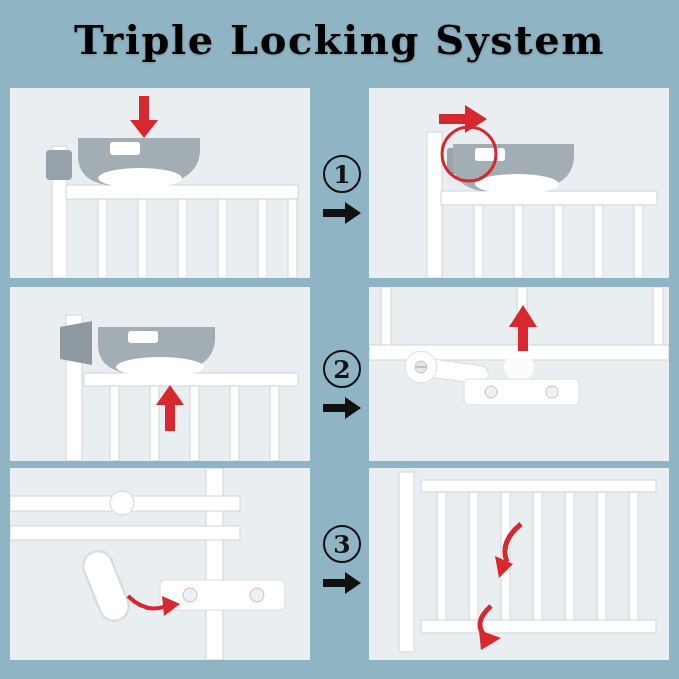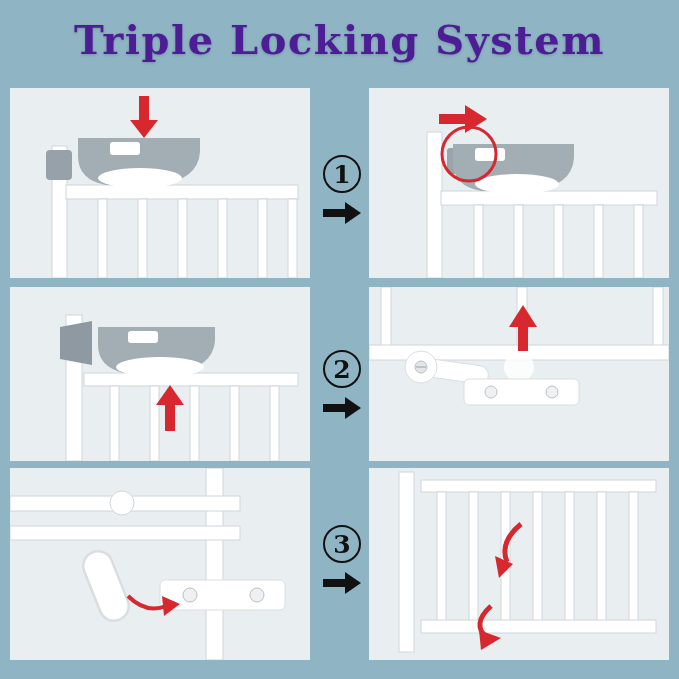--- a/index.html
+++ b/index.html
@@ -6,21 +6,21 @@
   body {
     width: 679px; height: 679px;
     background: #8fb4c4;
     font-family: "DejaVu Serif", serif;
     position: relative;
     overflow: hidden;
   }
   .title {
     position: absolute; top: 16px; left: 0; width: 679px;
     text-align: center;
-    font-size: 40px; font-weight: bold; color: #4c1d95;
+    font-size: 40px; font-weight: bold; color: #000000;
     letter-spacing: 1.5px;
     text-shadow: 0 1px 3px rgba(0,0,0,0.18);
   }
   .panel {
     position: absolute;
     background: #e9eef1;
   }
   .panel svg { display: block; width: 100%; height: 100%; }
   .p1l { left: 10px;  top: 88px;  width: 300px; height: 190px; }
   .p1r { left: 369px; top: 88px;  width: 300px; height: 190px; }

